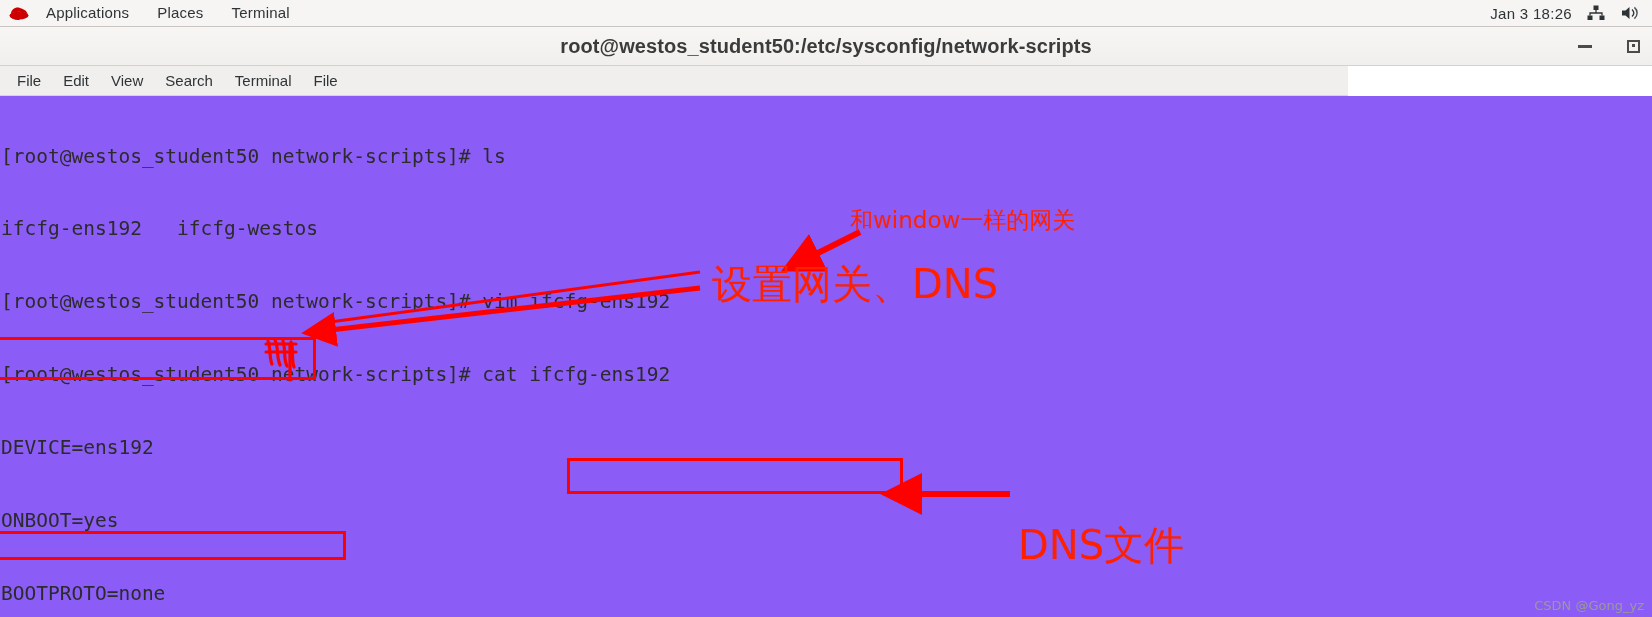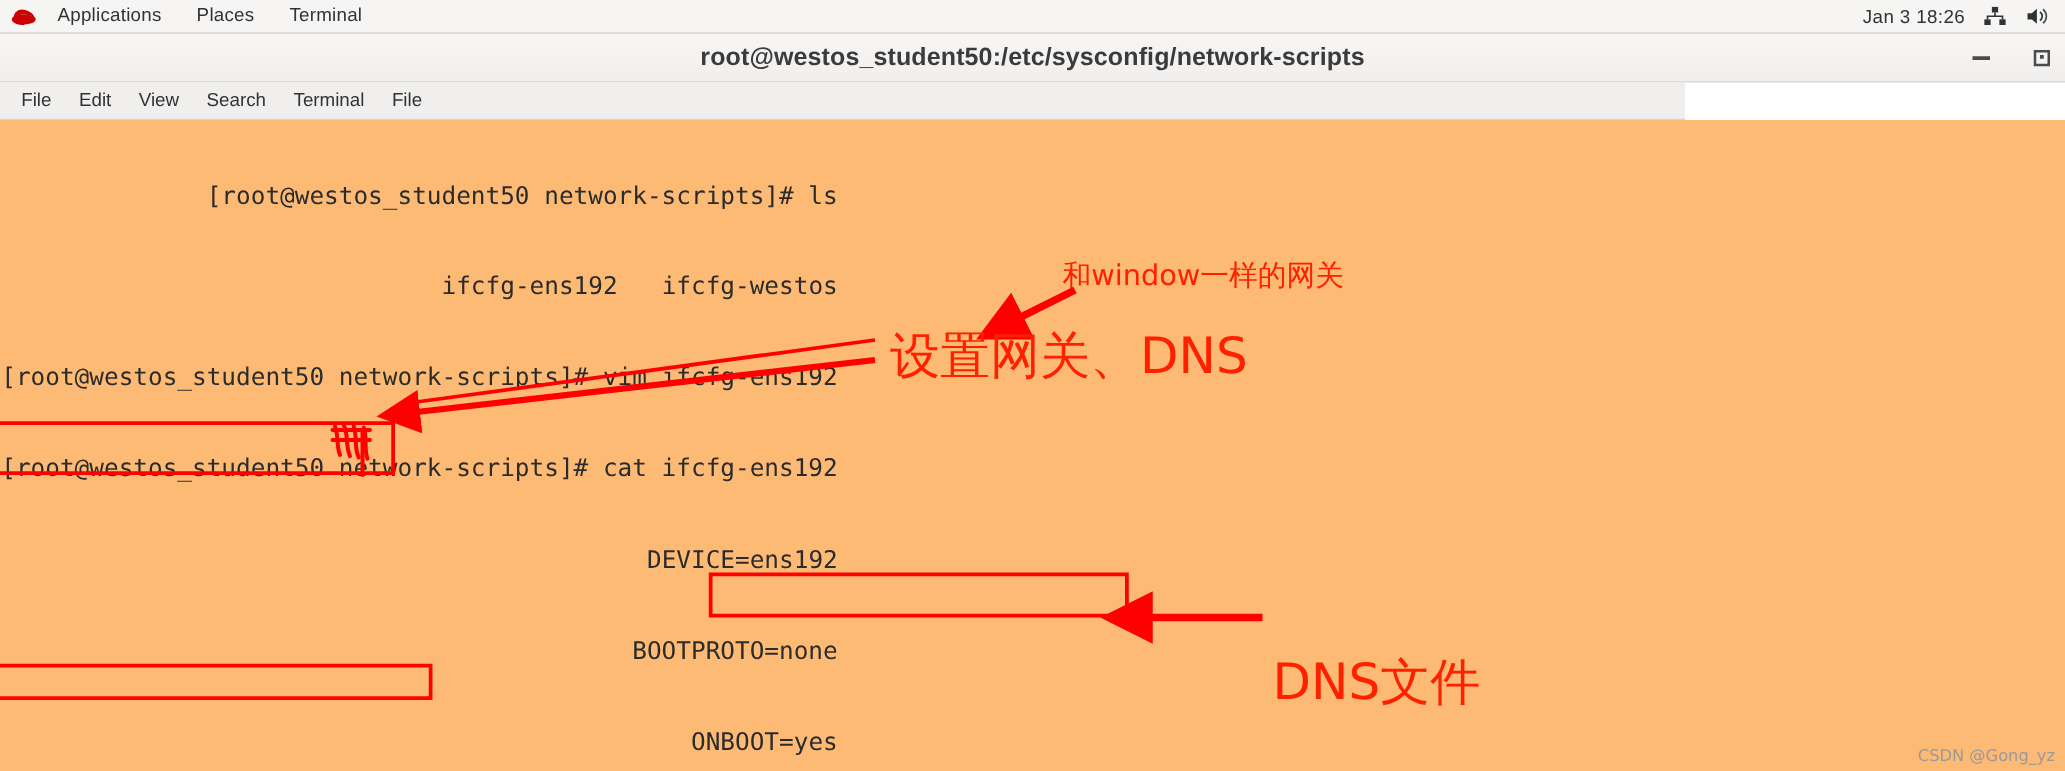--- a/index.html
+++ b/index.html
@@ -58,23 +58,22 @@
     display:flex;align-items:center;padding-left:6px;
     box-sizing:border-box;
   }
   .menu-item{
     font-size:15px;color:#2e3436;padding:4px 11px;line-height:18px;cursor:default;
   }
 
   
   #terminal{
     position:absolute;left:0;top:96px;width:1652px;height:521px;
-    background:#fdba74;
+    background:#8b5cf6;
     overflow:hidden;
-    text-align:right;
   }
   #term-lines{
     position:absolute;left:0;top:0;
     font-family:"DejaVu Sans Mono","Liberation Mono",monospace;
     font-size:19.5px;
     line-height:24.3px;
     color:#2b2b2b;
     white-space:pre;
     padding-left:1px;
     letter-spacing:0px;
@@ -161,22 +160,22 @@
   <span class="menu-item">File</span>
 </div>
 
 <div id="terminal">
   <div id="term-lines">
     <div class="tline">[root@westos_student50 network-scripts]# ls</div>
     <div class="tline">ifcfg-ens192   ifcfg-westos</div>
     <div class="tline">[root@westos_student50 network-scripts]# vim ifcfg-ens192</div>
     <div class="tline">[root@westos_student50 network-scripts]# cat ifcfg-ens192</div>
     <div class="tline">DEVICE=ens192</div>
+    <div class="tline">ONBOOT=yes</div>
     <div class="tline">BOOTPROTO=none</div>
-    <div class="tline">ONBOOT=yes</div>
     
     
     
     
     
     
     
     
     
     

